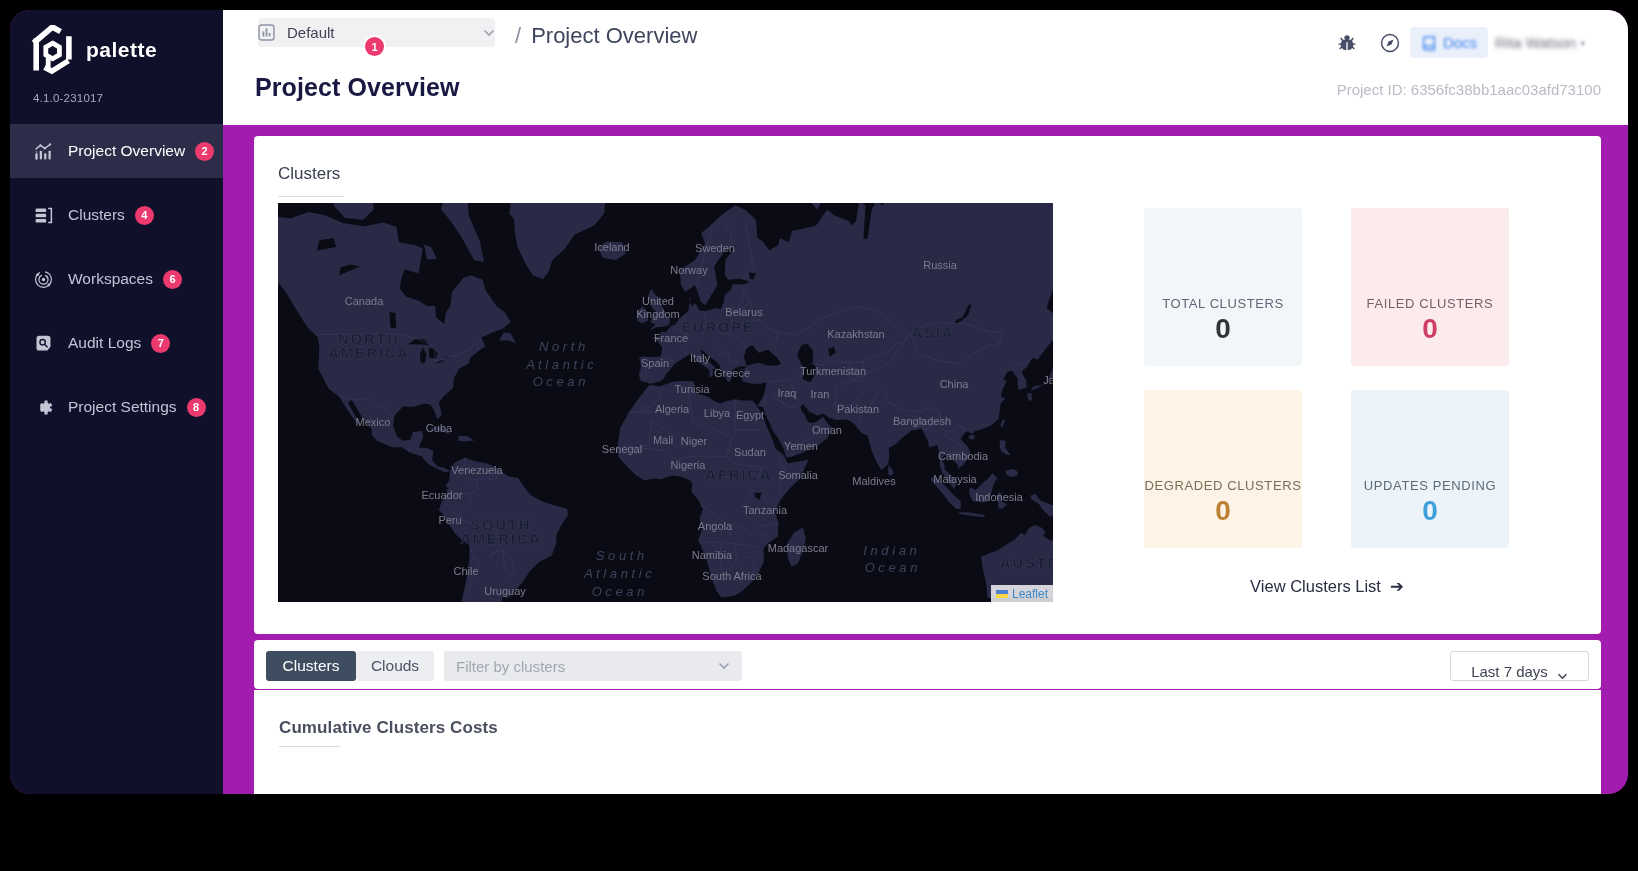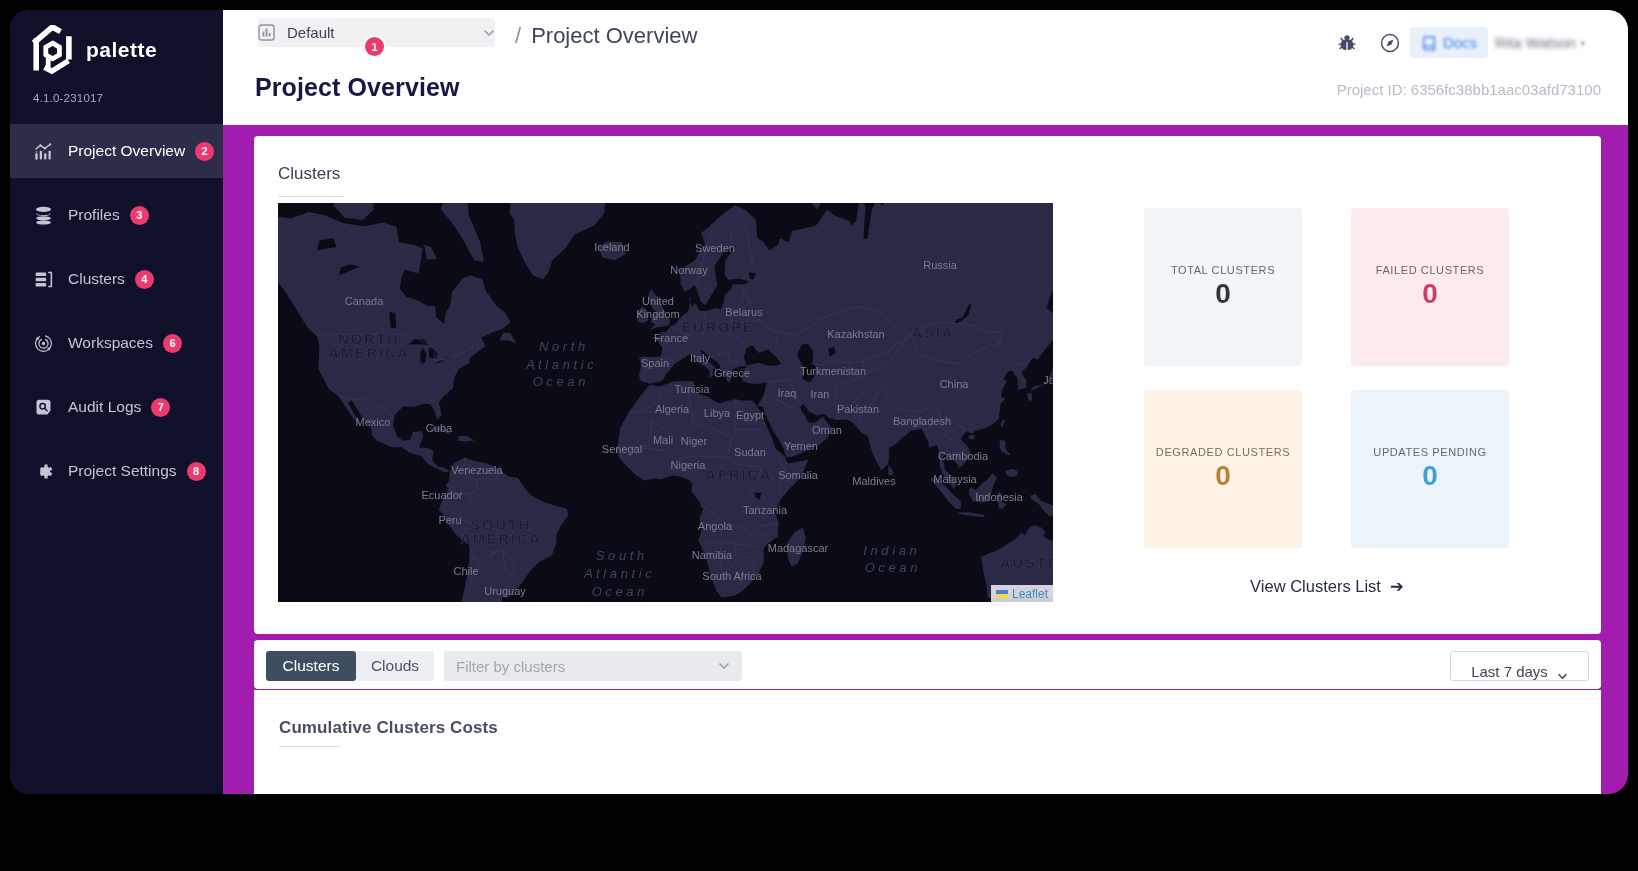--- a/index.html
+++ b/index.html
@@ -35,21 +35,21 @@
 
 .content{position:absolute;left:213px;top:115px;width:1405px;height:736px}
 .card{position:absolute;background:#fff;border-radius:4px}
 .card1{left:31px;top:11px;width:1347px;height:498px}
 .sec-title{font-size:17px;color:#3b4050;font-weight:500}
 .sec-underline{height:1px;background:#dcdde1;width:66px;margin-top:12px}
 .maparea{position:absolute;left:24px;top:67px;width:775px;height:399px;background:#0b0b15}
 .leaflet-attr{position:absolute;right:0;bottom:0;height:17px;background:rgba(255,255,255,.8);display:flex;align-items:center;padding:0 5px;font-size:12px;color:#3e8ac8}
 .leaflet-attr .flag{width:12px;height:8px;margin-right:4px;background:linear-gradient(#4e7fd0 50%,#f7d648 50%)}
 .statbox{position:absolute;width:158px;height:158px;border-radius:3px;text-align:center}
-.statbox .lab{margin-top:56px;font-size:11px;letter-spacing:.6px;color:#5f6678}
+.statbox .lab{margin-top:88px;font-size:13px;letter-spacing:.6px;color:#5f6678}
 .statbox .val{font-size:28px;font-weight:700;margin-top:2px}
 .viewlist{position:absolute;left:973px;top:441px;width:200px;text-align:center;font-size:16.5px;color:#272d42;font-weight:500}
 .card2{left:31px;top:515px;width:1347px;height:49px}
 .tab{position:absolute;top:11px;height:30px;display:flex;align-items:center;justify-content:center;font-size:15.5px;border-radius:3px}
 .tab.t1{left:12px;width:90px;background:#3e4e60;color:#fff}
 .tab.t2{left:102px;width:78px;background:#edeef1;color:#4a5568}
 .filter{position:absolute;left:190px;top:11px;width:298px;height:30px;background:#e9eaee;border-radius:3px;display:flex;align-items:center;padding:0 12px;color:#a2a6b0;font-size:15px}
 .filter .chev{margin-left:auto;display:flex;align-items:center}
 .last7{position:absolute;right:12px;top:11px;width:139px;height:30px;background:#fff;border:1px solid #d7d8dc;border-radius:3px;display:flex;align-items:flex-end;justify-content:center;color:#3f4554;font-size:15px;font-weight:500}
 .last7 .chev{margin-left:9px;display:flex;align-items:center}
@@ -85,31 +85,20 @@
             <rect x="7.7" y="11" width="2.6" height="10" rx="1" fill="#c3c4d4" stroke="none"></rect>
             <rect x="12.7" y="14" width="2.6" height="7" rx="1" fill="#c3c4d4" stroke="none"></rect>
             <rect x="17.7" y="11" width="2.6" height="10" rx="1" fill="#c3c4d4" stroke="none"></rect>
             <path d="M3.5 9l5-4 5 3.5 6-4.5" stroke-linecap="round"></path>
             <circle cx="8.5" cy="5" r="1.3" fill="#c3c4d4" stroke="none"></circle>
             <circle cx="13.5" cy="8.5" r="1.3" fill="#c3c4d4" stroke="none"></circle>
             <circle cx="19.5" cy="4" r="1.3" fill="#c3c4d4" stroke="none"></circle>
           </svg>
           <span>Project Overview</span>
           <span class="badge">2</span>
-        </div>
-<div class="nav-item">
-          <svg viewBox="0 0 24 24" fill="#c3c4d4">
-            <ellipse cx="12" cy="5" rx="8.5" ry="3"></ellipse>
-            <path d="M3.5 9.2c1.4 1.6 4.6 2.6 8.5 2.6s7.1-1 8.5-2.6c0 1.9-3.4 3.6-8.5 3.6s-8.5-1.7-8.5-3.6z"></path>
-            <ellipse cx="12" cy="15.2" rx="8.5" ry="2.4"></ellipse>
-            <path d="M3.5 18.2c1.4 1.5 4.6 2.4 8.5 2.4s7.1-.9 8.5-2.4c0 1.8-3.4 3.4-8.5 3.4s-8.5-1.6-8.5-3.4z" fill-opacity="0"></path>
-            <ellipse cx="12" cy="20" rx="8.5" ry="2.4"></ellipse>
-          </svg>
-          <span>Profiles</span>
-          <span class="badge">3</span>
         </div>
 <div class="nav-item">
           <svg viewBox="0 0 24 24" fill="none" stroke="#c3c4d4" stroke-width="1.7">
             <rect x="3" y="4" width="12" height="4" rx="1" fill="#c3c4d4" stroke="none"></rect>
             <rect x="3" y="10" width="12" height="4" rx="1" fill="#c3c4d4" stroke="none"></rect>
             <rect x="3" y="16" width="12" height="4" rx="1" fill="#c3c4d4" stroke="none"></rect>
             <path d="M18 4h3v16h-3" stroke-linecap="round"></path>
           </svg>
           <span>Clusters</span>
           <span class="badge">4</span>

